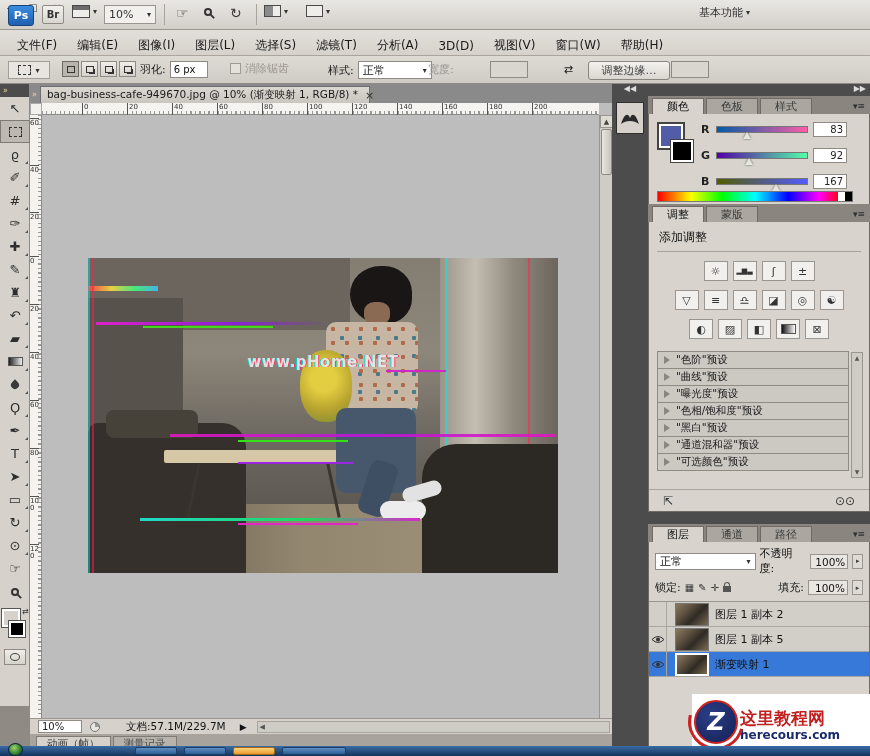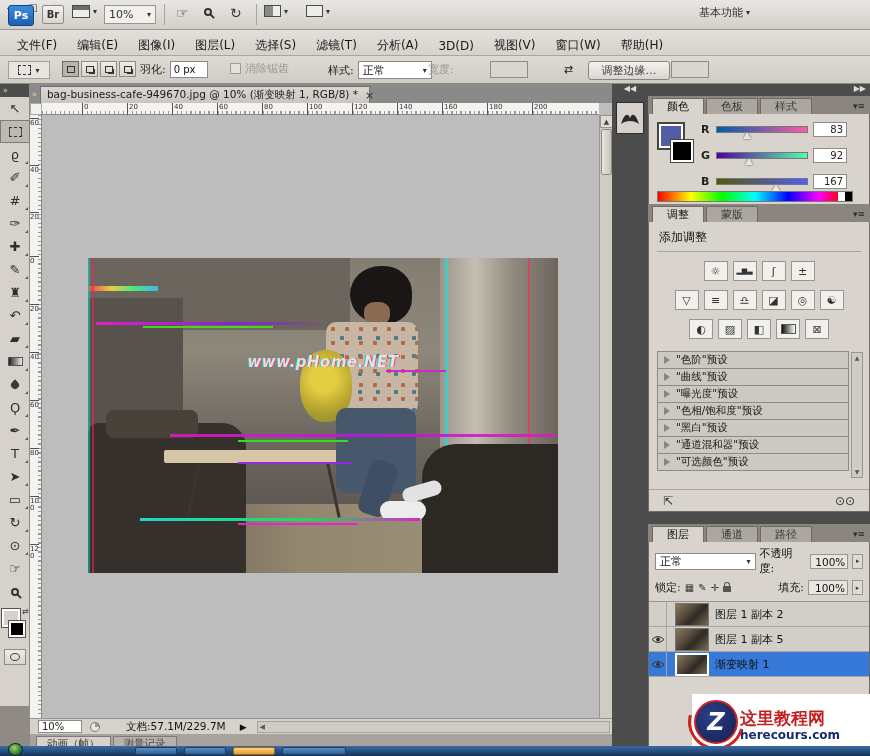--- a/index.html
+++ b/index.html
@@ -114,21 +114,21 @@
     background-image:repeating-linear-gradient(90deg,#999 0 1px,transparent 1px 4.5px);
     background-size:100% 3px; background-position:0 100%; background-repeat:no-repeat; }
   .hnum { position:absolute; top:0; font-size:7px; color:#333; border-left:1px solid #555;
     padding-left:1px; height:12px; }
   #ruler-left { position:absolute; left:0; top:31px; width:12px; height:620px;
     background:#f4f3ef; border-right:1px solid #8a8a8a;
     background-image:repeating-linear-gradient(180deg,#999 0 1px,transparent 1px 4.5px);
     background-size:3px 100%; background-position:100% 0; background-repeat:no-repeat; }
   .vnum { position:absolute; left:0; width:9px; font-size:7px; line-height:7px; color:#333;
     word-break:break-all; border-top:1px solid #555; padding-top:1px; }
-  #canvas { position:absolute; left:12px; top:31px; width:557px; height:620px; background:#bdbdbd; overflow:hidden;font-style:italic; }
+  #canvas { position:absolute; left:12px; top:31px; width:557px; height:620px; background:#bdbdbd; overflow:hidden; }
 
   
   #photo { position:absolute; left:46px; top:143px; width:470px; height:315px;
     background:linear-gradient(180deg,#847d72 0%,#8d867a 30%,#6f6a62 55%,#4e4a44 100%); overflow:hidden; }
   .ph { position:absolute; }
 
   
   #vscroll { position:absolute; left:569px; top:31px; width:13px; height:620px;
     background:#cfccc6; border-left:1px solid #9a968f; }
   .sarrow { width:13px; height:13px; background:#dedbd5; border:1px solid #9a968f; font-size:7px;
@@ -331,21 +331,21 @@
         </span>
       <span class="modebtn m2">
           <span></span>
         </span>
       <span class="modebtn m2">
           <span></span>
         </span>
     </div>
     <div class="ob" id="feather-wrap">
       <span class="ob-label">羽化:</span>
-      <span class="ob-input">0 px</span>
+      <span class="ob-input">6 px</span>
     </div>
     <div class="ob" id="aa-wrap">
       <span class="chk"></span>
       <span class="ob-label dis">消除锯齿</span>
     </div>
     <span class="vsep" style="left:316px;top:60px"></span>
     <div class="ob" id="style-wrap">
       <span class="ob-label">样式:</span>
       <span class="ob-select">
         <span>正常</span>

